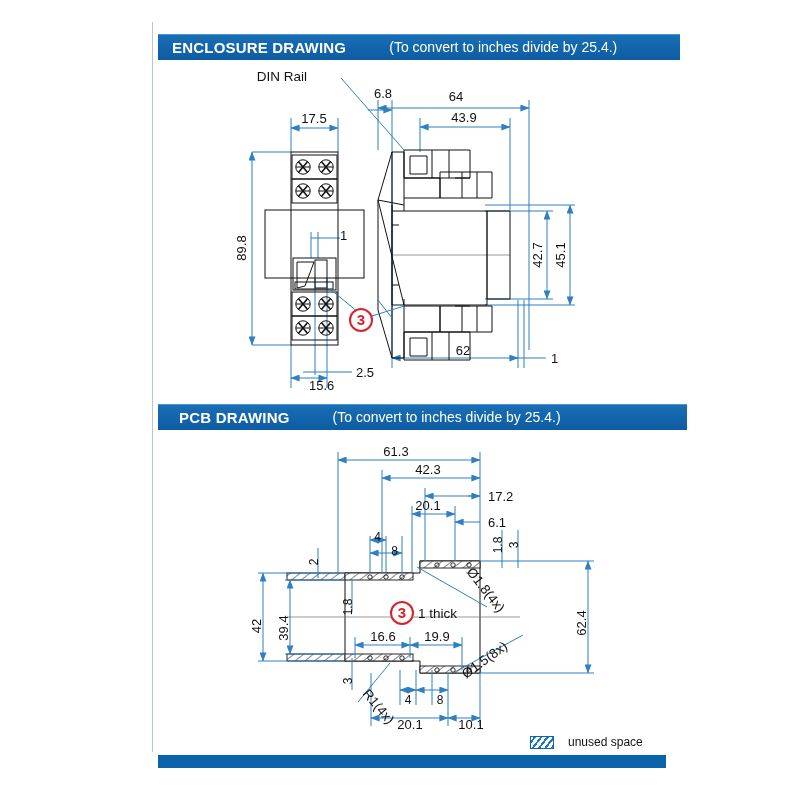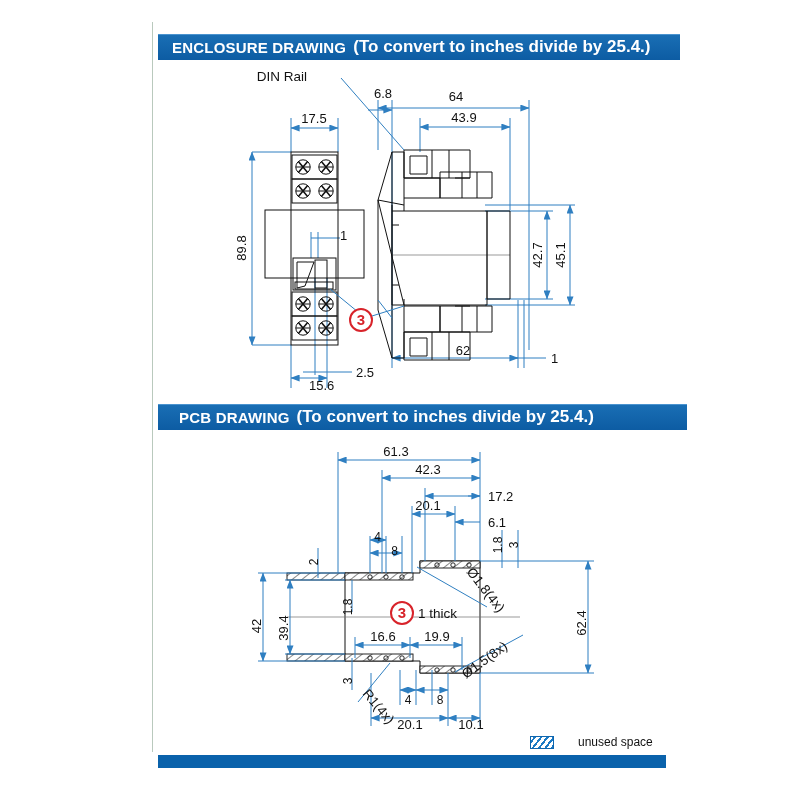--- a/index.html
+++ b/index.html
@@ -4,28 +4,28 @@
 <style>
   html,body{margin:0;padding:0;background:#ffffff;}
   body{width:800px;height:800px;overflow:hidden;
        font-family:"Liberation Sans","DejaVu Sans",sans-serif;color:#1a1a1a;}
   #page{position:relative;width:800px;height:800px;background:#fff;}
 
   .left-rule{position:absolute;left:152px;top:22px;width:1px;height:730px;background:#b9c9bd;}
 
   .sect-bar{position:absolute;height:26px;background:linear-gradient(#1a6fb5,#0d5ca3);
             box-shadow:inset 0 1px 0 #4a93cf;display:flex;align-items:center;
-            padding-left:14px;color:#fff;white-space:nowrap;}
+            padding-left:14px;color:#fff;white-space:nowrap;gap:36px;}
   .sect-bar .t1{font-size:15px;font-weight:bold;letter-spacing:.2px;}
-  .sect-bar .t2{font-size:17px;font-weight:bold;margin-left:7px;}
+  .sect-bar .t2{font-size:14px;font-weight:normal;margin-left:7px;}
 
   .bottom-bar{position:absolute;left:158px;top:755px;width:508px;height:13px;
               background:#0a62ab;}
 
-  .legend{position:absolute;left:530px;top:735px;display:flex;align-items:center;gap:24px;
+  .legend{position:absolute;left:530px;top:735px;display:flex;align-items:center;gap:14px;
           font-size:12px;color:#111;}
   .legend .swatch{width:22px;height:11px;border:1px solid #0f66ae;
      background:repeating-linear-gradient(-52deg,#1b7ac4 0 2px,#ffffff 2px 5px);}
 
   svg{position:absolute;left:0;top:0;}
   .dimtxt{font-family:"Liberation Sans","DejaVu Sans",sans-serif;font-size:13px;fill:#111;}
   .dimtxt.sm{font-size:12px;}
   .lbl{font-family:"Liberation Sans","DejaVu Sans",sans-serif;font-size:13.5px;fill:#111;}
   .callout-num{font-family:"Liberation Sans","DejaVu Sans",sans-serif;font-size:15px;
                font-weight:bold;fill:#d8232a;}

